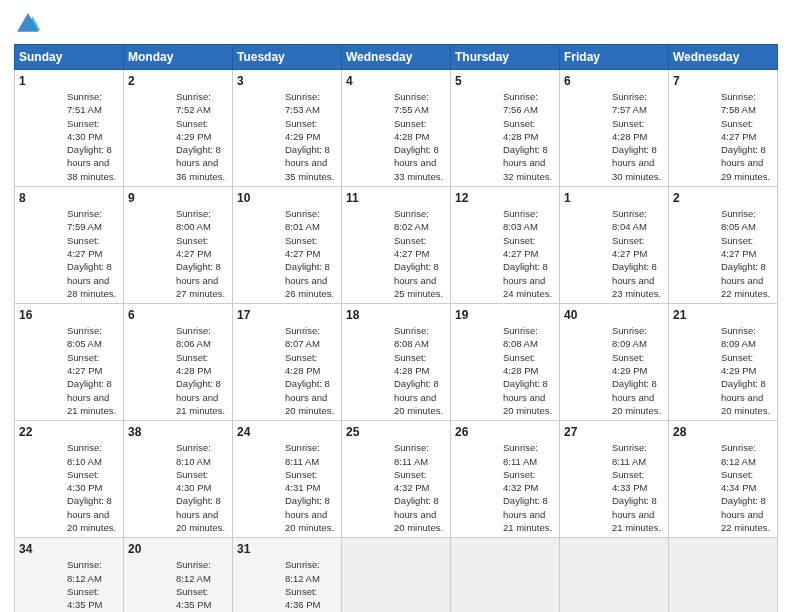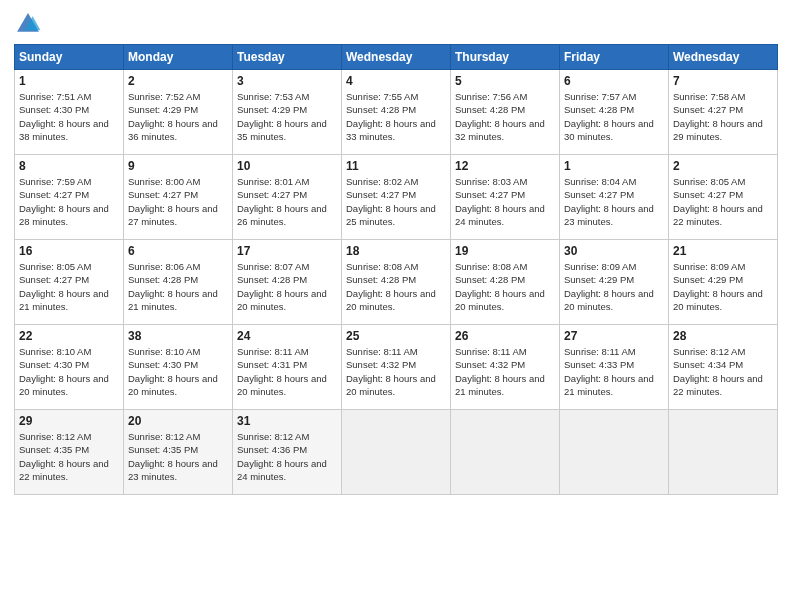--- a/index.html
+++ b/index.html
@@ -88,20 +88,21 @@
     }
     .day-num {
       font-size: 12px;
       font-weight: bold;
       color: #222;
       display: block;
       margin-bottom: 2px;
     }
     .cell-text {
       line-height: 1.4;
+      margin-left: 48px;
     }
     .empty-cell {
       background: #f0f0f0 !important;
     }
   </style>
 </head>
 <body>
 
 <div class="page">
   <div class="header">
@@ -209,21 +210,21 @@
           </td>
           <td>
             <span class="day-num">18</span>
             <div class="cell-text">Sunrise: 8:08 AM<br>Sunset: 4:28 PM<br>Daylight: 8 hours and 20 minutes.</div>
           </td>
           <td>
             <span class="day-num">19</span>
             <div class="cell-text">Sunrise: 8:08 AM<br>Sunset: 4:28 PM<br>Daylight: 8 hours and 20 minutes.</div>
           </td>
           <td>
-            <span class="day-num">30</span>
+            <span class="day-num">40</span>
             <div class="cell-text">Sunrise: 8:09 AM<br>Sunset: 4:29 PM<br>Daylight: 8 hours and 20 minutes.</div>
           </td>
           <td>
             <span class="day-num">21</span>
             <div class="cell-text">Sunrise: 8:09 AM<br>Sunset: 4:29 PM<br>Daylight: 8 hours and 20 minutes.</div>
           </td>
         </tr>
         <tr>
           <td>
             <span class="day-num">22</span>
@@ -249,21 +250,21 @@
             <span class="day-num">27</span>
             <div class="cell-text">Sunrise: 8:11 AM<br>Sunset: 4:33 PM<br>Daylight: 8 hours and 21 minutes.</div>
           </td>
           <td>
             <span class="day-num">28</span>
             <div class="cell-text">Sunrise: 8:12 AM<br>Sunset: 4:34 PM<br>Daylight: 8 hours and 22 minutes.</div>
           </td>
         </tr>
         <tr>
           <td>
-            <span class="day-num">29</span>
+            <span class="day-num">34</span>
             <div class="cell-text">Sunrise: 8:12 AM<br>Sunset: 4:35 PM<br>Daylight: 8 hours and 22 minutes.</div>
           </td>
           <td>
             <span class="day-num">20</span>
             <div class="cell-text">Sunrise: 8:12 AM<br>Sunset: 4:35 PM<br>Daylight: 8 hours and 23 minutes.</div>
           </td>
           <td>
             <span class="day-num">31</span>
             <div class="cell-text">Sunrise: 8:12 AM<br>Sunset: 4:36 PM<br>Daylight: 8 hours and 24 minutes.</div>
           </td>

